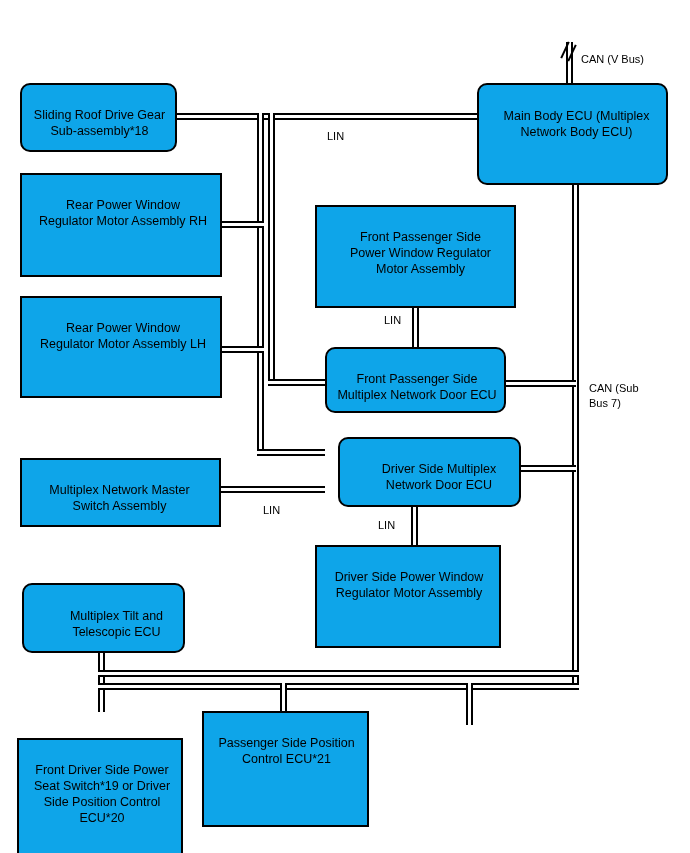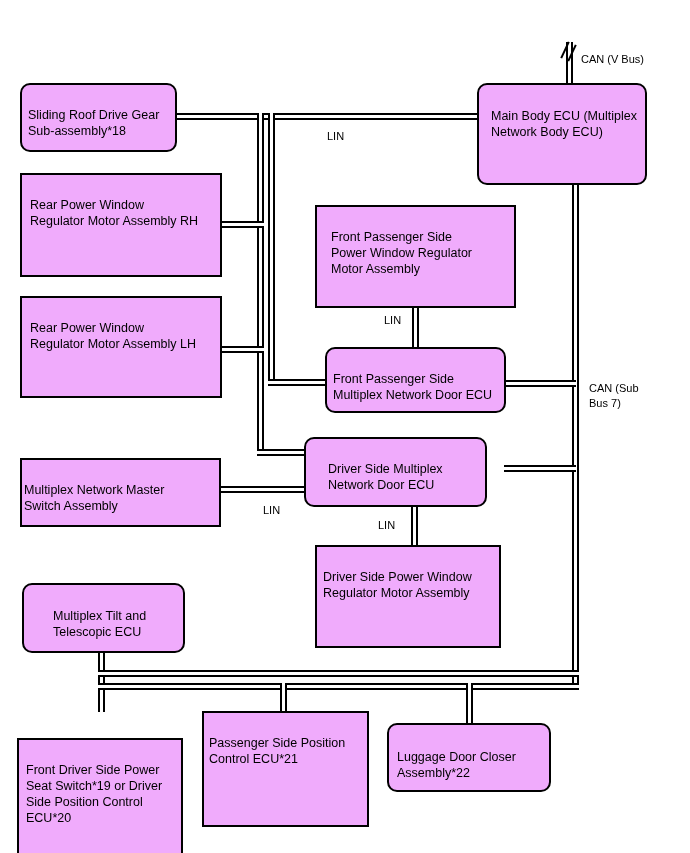--- a/index.html
+++ b/index.html
@@ -4,23 +4,24 @@
 <style>
   html,body{margin:0;padding:0;background:#ffffff;}
   #canvas{
     position:relative;width:690px;height:853px;background:#ffffff;
     font-family:"Liberation Sans","DejaVu Sans",sans-serif;
     color:#000;overflow:hidden;
   }
   
   .bx{
     position:absolute;box-sizing:border-box;
-    border:2px solid #000;background:#f0abfc;
+    border:2px solid #000;background:#0ea5e9;
     font-size:12.5px;line-height:16px;
     white-space:pre-line;
+    text-align:center;
   }
   .bx.rounded{border-radius:10px;}
   .bx .lbl{display:block;}
   
   .bus-h{
     position:absolute;box-sizing:border-box;height:7px;background:#fff;
     border-top:2px solid #000;border-bottom:2px solid #000;
   }
   .bus-v{
     position:absolute;box-sizing:border-box;width:7px;background:#fff;
@@ -78,21 +79,21 @@
   <div class="buslabel" style="left:589px;top:381px;width:70px;">CAN (Sub
 Bus 7)</div>
   <div class="buslabel" style="left:263px;top:503px;">LIN</div>
   <div class="buslabel" style="left:378px;top:518px;">LIN</div>
 
   <div class="bx rounded" style="left:20px;top:83px;width:157px;height:69px;padding:6px 4px 0 6px;">
     <span class="lbl">Sliding Roof Drive Gear
 Sub-assembly*18</span>
   </div>
 
-  <div class="bx rounded" style="left:477px;top:83px;width:170px;height:102px;padding:7px 4px 0 12px;">
+  <div class="bx rounded" style="left:477px;top:83px;width:191px;height:102px;padding:7px 4px 0 12px;">
     <span class="lbl">Main Body ECU (Multiplex
 Network Body ECU)</span>
   </div>
 
   <div class="bx" style="left:20px;top:173px;width:202px;height:104px;padding:6px 4px 0 8px;">
     <span class="lbl">Rear Power Window
 Regulator Motor Assembly RH</span>
   </div>
 
   <div class="bx" style="left:20px;top:296px;width:202px;height:102px;padding:6px 4px 0 8px;">
@@ -104,21 +105,21 @@
     <span class="lbl">Front Passenger Side
 Power Window Regulator
 Motor Assembly</span>
   </div>
 
   <div class="bx rounded" style="left:325px;top:347px;width:181px;height:66px;padding:6px 3px 0 6px;">
     <span class="lbl">Front Passenger Side
 Multiplex Network Door ECU</span>
   </div>
 
-  <div class="bx rounded" style="left:304px;top:437px;width:183px;height:70px;padding:6px 3px 0 22px;">
+  <div class="bx rounded" style="left:338px;top:437px;width:183px;height:70px;padding:6px 3px 0 22px;">
     <span class="lbl">Driver Side Multiplex
 Network Door ECU</span>
   </div>
 
   <div class="bx" style="left:20px;top:458px;width:201px;height:69px;padding:6px 4px 0 2px;">
     <span class="lbl">Multiplex Network Master
 Switch Assembly</span>
   </div>
 
   <div class="bx" style="left:315px;top:545px;width:186px;height:103px;padding:6px 4px 0 6px;">
@@ -136,18 +137,14 @@
 Seat Switch*19 or Driver
 Side Position Control
 ECU*20</span>
   </div>
 
   <div class="bx" style="left:202px;top:711px;width:167px;height:116px;padding:6px 3px 0 5px;">
     <span class="lbl">Passenger Side Position
 Control ECU*21</span>
   </div>
 
-  <div class="bx rounded" style="left:387px;top:723px;width:164px;height:69px;padding:8px 3px 0 8px;">
-    <span class="lbl">Luggage Door Closer
-Assembly*22</span>
-  </div>
 
 </div>
 
 </body></html>

